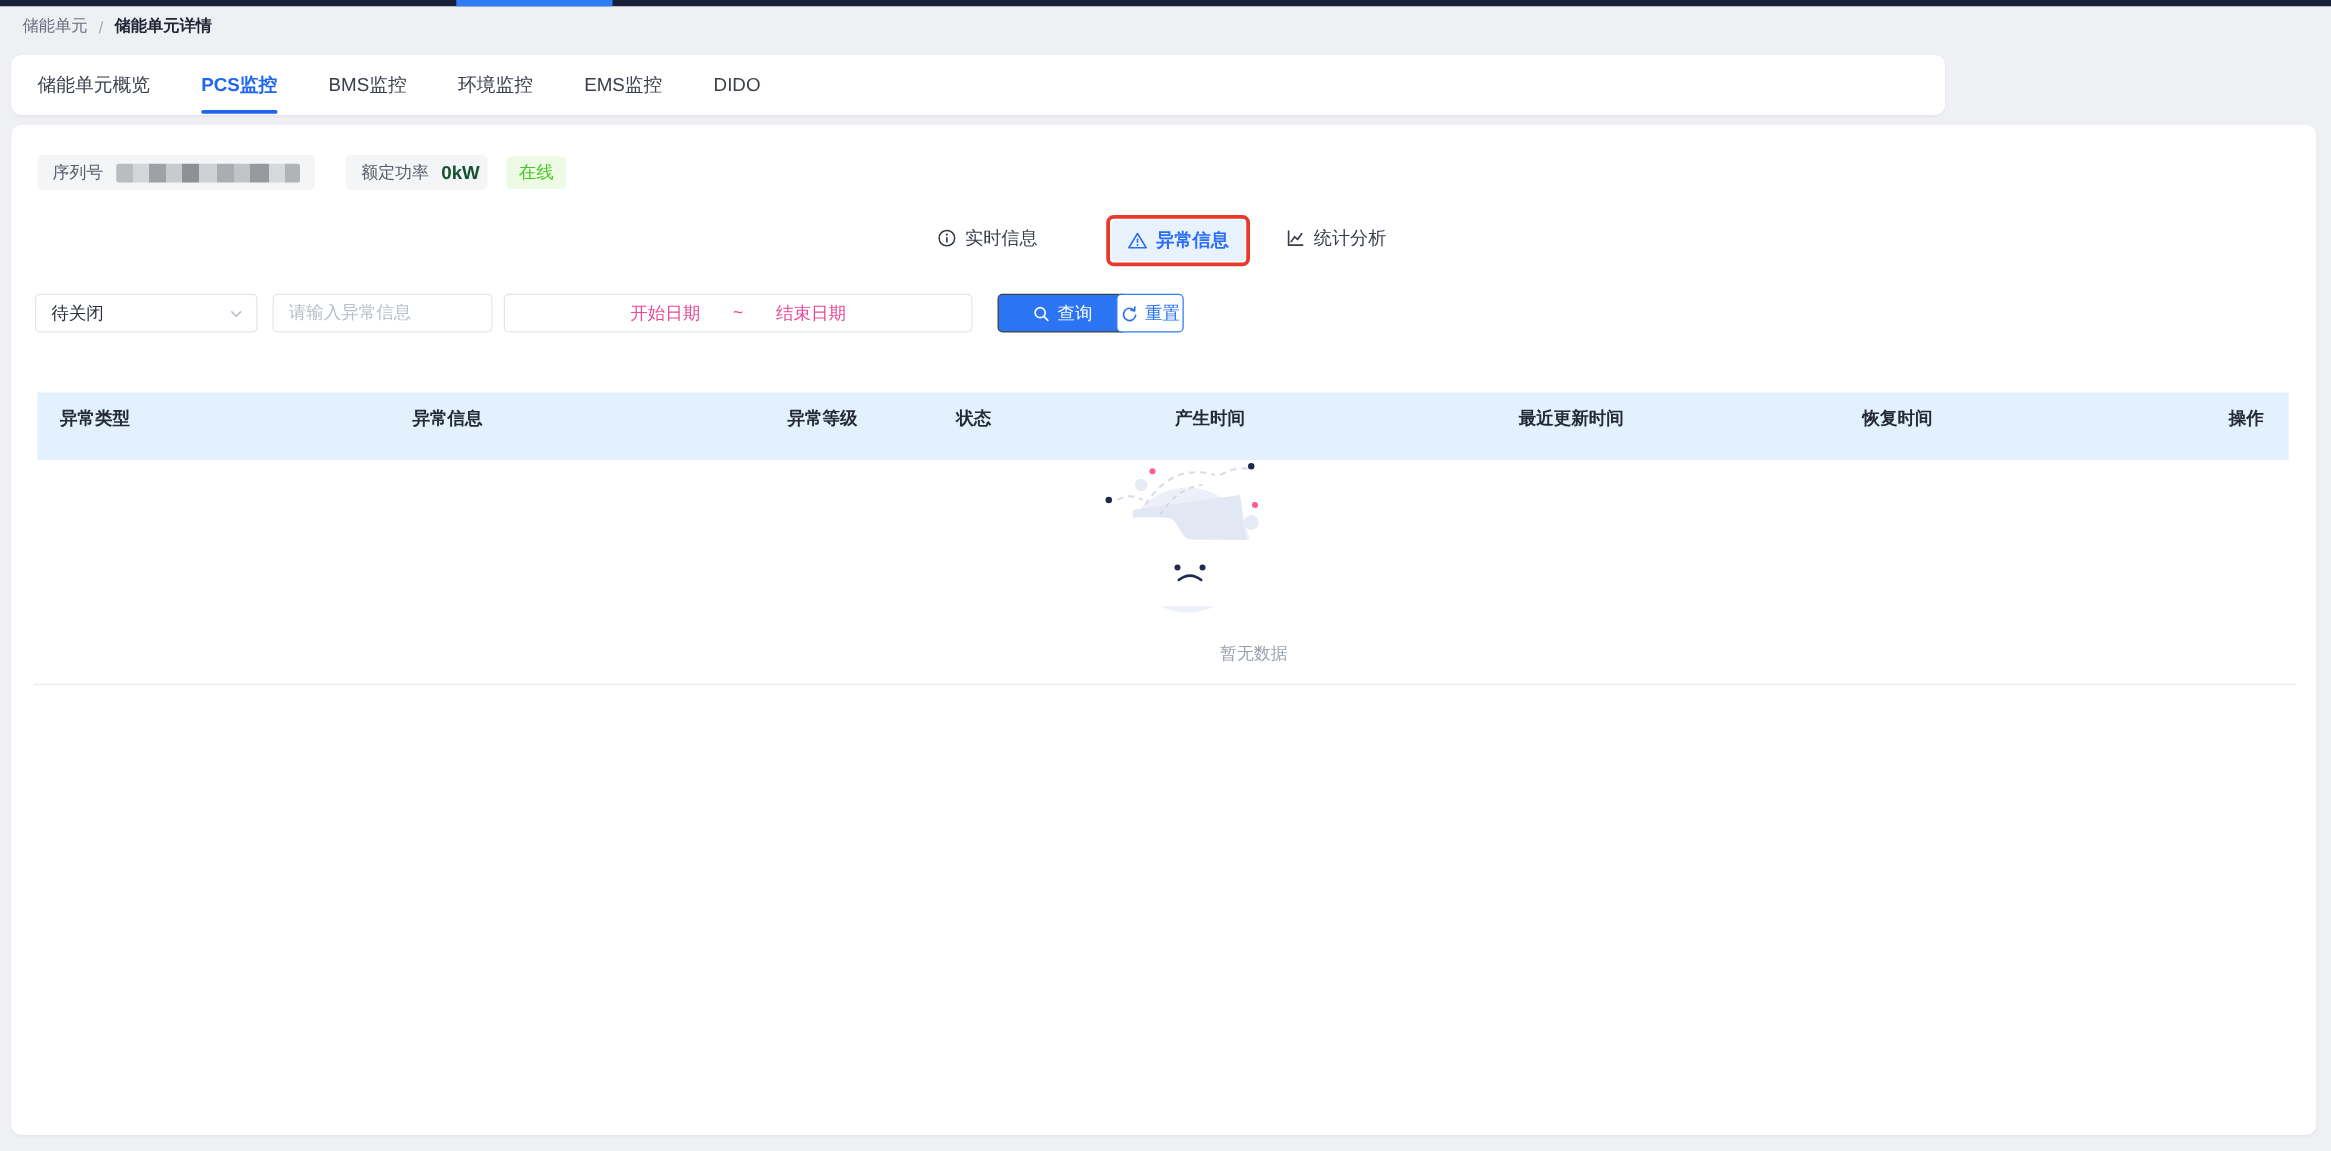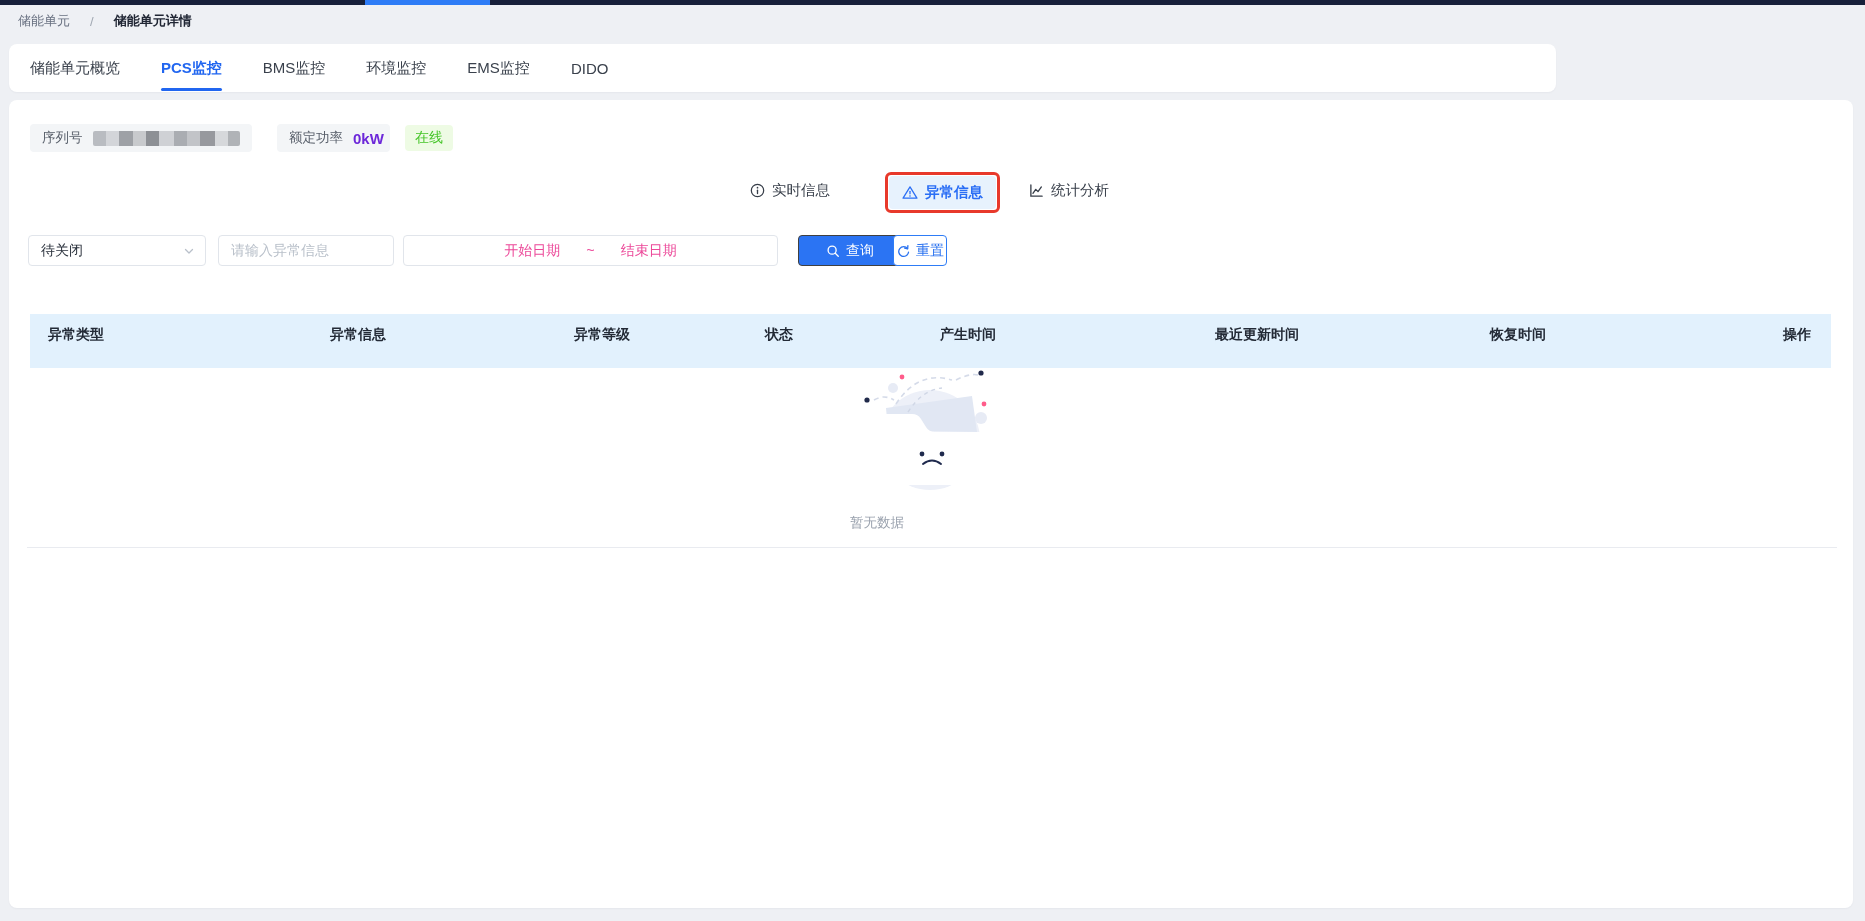--- a/index.html
+++ b/index.html
@@ -8,40 +8,40 @@
     font-family:"Liberation Sans","DejaVu Sans",sans-serif;
     background:#eef0f4;
   }
   .page { position:relative; width:1865px; height:921px; background:#eef0f4; overflow:hidden; }
 
   
   .topbar { position:absolute; left:0; top:0; width:1865px; height:5px; background:#17203a; }
   .topbar .thumb { position:absolute; left:365px; top:0; width:125px; height:5px; background:#2e7cf6; }
 
   
-  .breadcrumb { position:absolute; left:18px; top:11px; height:20px; display:flex; align-items:center; font-size:13px;gap:11px; }
+  .breadcrumb { position:absolute; left:18px; top:11px; height:20px; display:flex; align-items:center; font-size:13px; }
   .bc-link { color:#687080; cursor:pointer; }
   .bc-sep { color:#a0a7b1; margin:0 9px; }
   .bc-current { color:#20263
 4; color:#202634; font-weight:700; }
 
   
   .tabcard { position:absolute; left:9px; top:44px; width:1547px; height:48px; background:#fff; border-radius:8px; box-shadow:0 1px 2px rgba(16,24,40,.04); }
   .maincard { position:absolute; left:9px; top:100px; width:1844px; height:808px; background:#fff; border-radius:8px; box-shadow:0 1px 2px rgba(16,24,40,.04); }
 
   
   .tabs { position:absolute; left:21px; top:0; height:48px; display:flex; gap:41px; align-items:center; }
   .tab { position:relative; height:48px; display:flex; align-items:center; font-size:15px; color:#3a414c; cursor:pointer; white-space:nowrap; }
   .tab.active { color:#2166f0; font-weight:700; }
   .tab.active::after { content:""; position:absolute; left:0; right:0; bottom:1px; height:3px; border-radius:2px; background:#2166f0; }
 
   
   .pill { position:absolute; height:28px; background:#f3f5f7; border-radius:4px; display:flex; align-items:center; padding:0 12px; }
   .pill-label { font-size:13.5px; color:#565d68; margin-right:10px; white-space:nowrap; }
-  .pill-value { font-size:15px; color:#6d28d9; font-weight:700; white-space:nowrap; }
+  .pill-value { font-size:15px; color:#14532d; font-weight:700; white-space:nowrap; }
   .redacted { width:158px; height:15px; border-radius:2px;
     background:linear-gradient(90deg,#b9bcc1 0 9%,#d3d5d9 9% 18%,#9ea1a6 18% 27%,#c8cacd 27% 36%,#8d9095 36% 45%,#cfd1d5 45% 55%,#aaadb2 55% 64%,#c2c4c8 64% 73%,#97999e 73% 83%,#d6d8db 83% 92%,#b0b3b7 92% 100%);
   }
   .badge-online { position:absolute; left:396px; top:25px; height:26px; display:flex; align-items:center; padding:0 10px; background:#eefbe4; color:#47c62a; font-size:14px; border-radius:4px; }
 
   
   .subtab { position:absolute; display:flex; align-items:center; gap:7px; font-size:14.5px; color:#363d48; cursor:pointer; white-space:nowrap; }
   .subtab svg { flex:0 0 auto; }
   .hlbox { position:absolute; left:876px; top:72px; border:3px solid #e8392b; border-radius:6px; padding:1px; }
   .subtab-active { position:static; display:flex; align-items:center; gap:7px; background:#e7f2fd; color:#2a6ef5; font-weight:700; font-size:14.5px; padding:7px 13px; border-radius:4px; cursor:pointer; white-space:nowrap; }
@@ -55,21 +55,21 @@
   .daterange { left:394px; width:375px; justify-content:center; gap:26px; color:#ec4899; cursor:pointer; }
   .btn { position:absolute; top:135px; height:31px; display:flex; align-items:center; justify-content:center; gap:6px; font-size:14px; border-radius:4px; cursor:pointer; }
   .btn-primary { left:789px; width:104px; background:#2b74f3; color:#fff; border:1px solid #404040; }
   .btn-ghost { left:884px; width:54px; background:#fff; color:#2a72f0; border:1px solid #2e7cf6; }
 
   
   .thead { position:absolute; left:21px; top:214px; width:1801px; height:54px; background:#e2f1fd; }
   .hcell { position:absolute; top:0; height:41px; line-height:41px; font-size:14px; font-weight:700; color:#232a36; white-space:nowrap; }
 
   
-  .empty { position:absolute; left:841px; top:260px; width:180px; text-align:left;font-family:Liberation Mono, monospace; }
+  .empty { position:absolute; left:841px; top:260px; width:180px; text-align:right; }
   .empty-text { margin-top:4px; font-size:13.5px; color:#9aa2ae; }
 
   .divider { position:absolute; left:18px; top:447px; width:1810px; height:1px; background:#e9ebf0; }
 </style>
 </head>
 <body>
 
 <div class="page">
 
   <div class="topbar">
@@ -162,21 +162,21 @@
       <svg width="14" height="14" viewBox="0 0 16 16" fill="none">
         <path d="M13.2 5.2 A5.6 5.6 0 1 0 14.3 9.4" stroke="#2a72f0" stroke-width="1.5" fill="none" stroke-linecap="round"></path>
         <path d="M13.6 1.8 L13.3 5.5 L9.8 4.6" stroke="#2a72f0" stroke-width="1.5" fill="none" stroke-linecap="round" stroke-linejoin="round"></path>
       </svg>
       <span>重置</span>
     </div>
 
     <div class="thead">
       <span class="hcell" style="left:18px">异常类型</span>
       <span class="hcell" style="left:300px">异常信息</span>
-      <span class="hcell" style="left:544px">异常等级</span>
+      <span class="hcell" style="left:600px">异常等级</span>
       <span class="hcell" style="left:735px">状态</span>
       <span class="hcell" style="left:910px">产生时间</span>
       <span class="hcell" style="left:1185px">最近更新时间</span>
       <span class="hcell" style="left:1460px">恢复时间</span>
       <span class="hcell" style="right:20px">操作</span>
     </div>
 
     <div class="empty">
       <svg width="160" height="145" viewBox="0 0 160 145" fill="none">
         <circle cx="80" cy="80" r="50" fill="#edf0f8"></circle>

